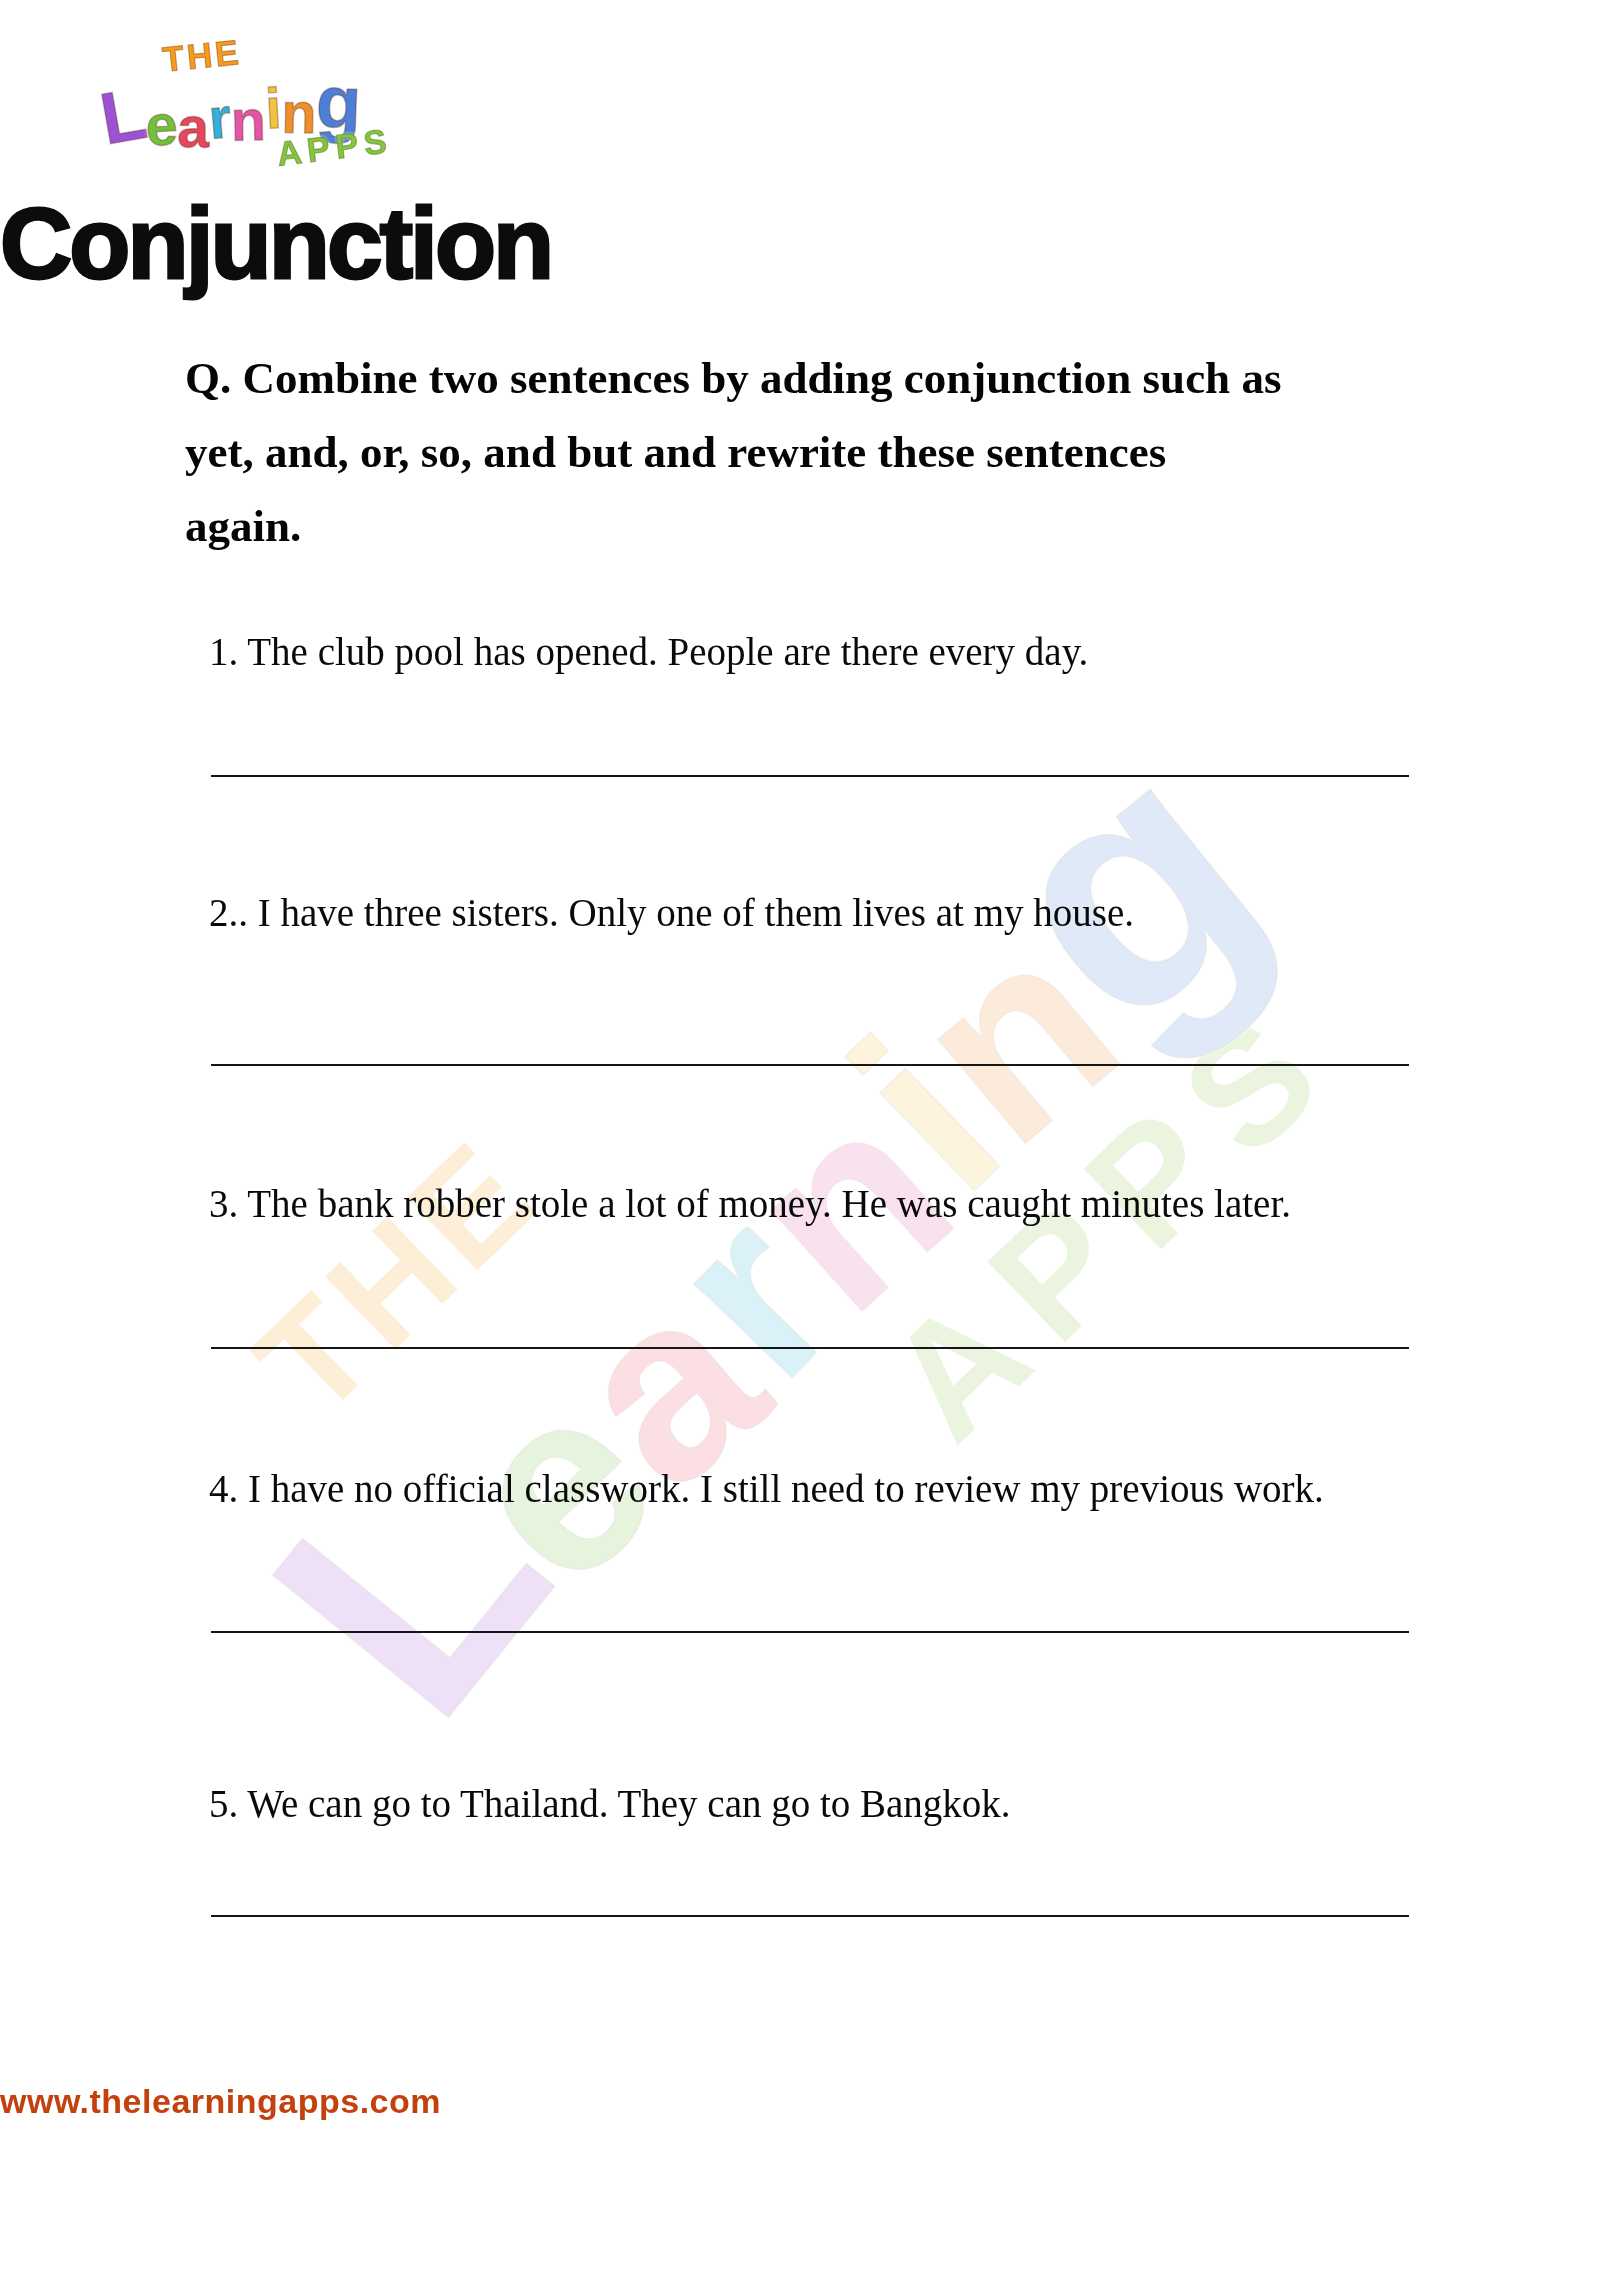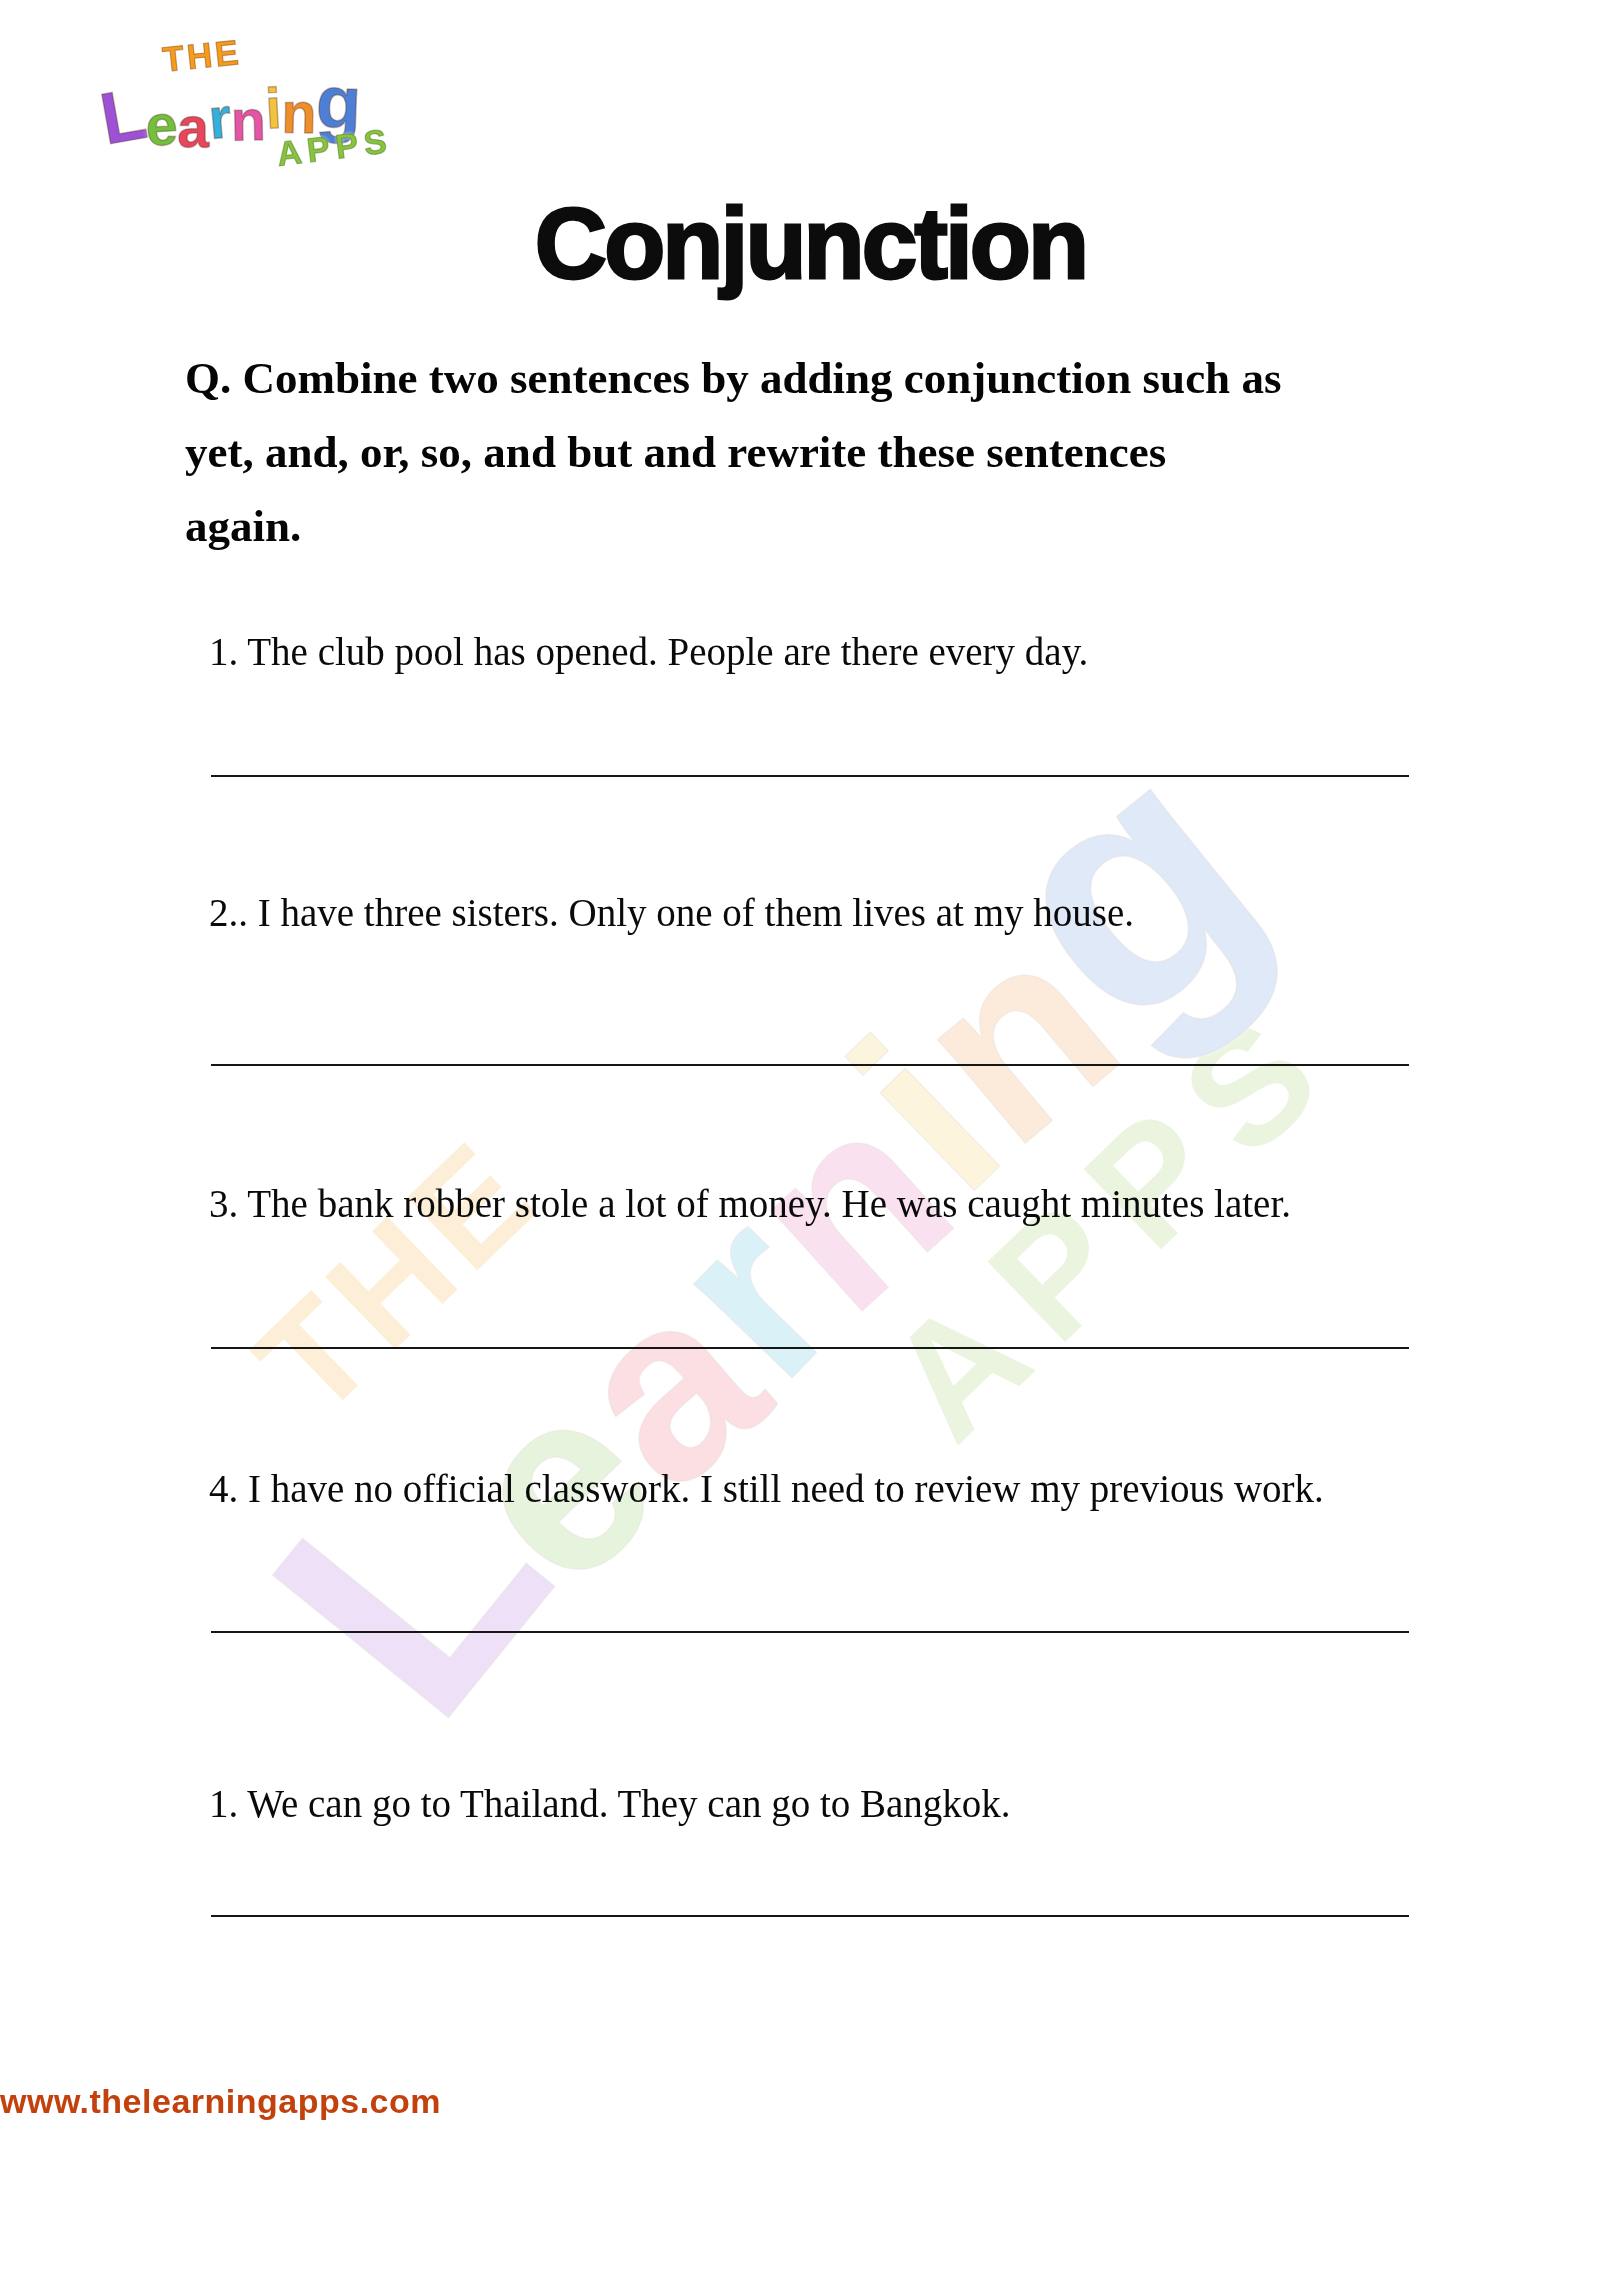--- a/index.html
+++ b/index.html
@@ -59,21 +59,21 @@
     font-size:147px;margin-left:147px;letter-spacing:7.8px;line-height:0.95;
   }
   .watermark .wm-word{font-size:257px;letter-spacing:3.9px;line-height:0.92;}
   .watermark .wm-apps{
     font-family:"Liberation Sans",sans-serif;font-weight:900;
     font-size:162px;margin-left:588px;letter-spacing:25.5px;line-height:0.95;
   }
   
   .title{
     position:absolute;left:0;top:188px;width:100%;
-    text-align:center;
+    text-align:left;
     font-family:"Liberation Sans",sans-serif;
     font-weight:900;font-size:100px;letter-spacing:-2.9px;
     -webkit-text-stroke:2.9px #0c0c0c;
     color:#0c0c0c;z-index:1;line-height:1.1;
   }
   .question{
     position:absolute;left:185px;top:341px;width:1106px;
     font-weight:bold;font-size:45px;line-height:74px;
     color:#050505;z-index:1;
   }
@@ -132,19 +132,19 @@
 
   <div class="sentence s2">2.. I have three sisters. Only one of them lives at my house.</div>
   <div class="answer-line l2"></div>
 
   <div class="sentence s3">3. The bank robber stole a lot of money. He was caught minutes later.</div>
   <div class="answer-line l3"></div>
 
   <div class="sentence s4">4. I have no official classwork. I still need to review my previous work.</div>
   <div class="answer-line l4"></div>
 
-  <div class="sentence s5">1. We can go to Thailand. They can go to Bangkok.</div>
+  <div class="sentence s5">5. We can go to Thailand. They can go to Bangkok.</div>
   <div class="answer-line l5"></div>
 
   <div class="footer">www.thelearningapps.com</div>
 
 </div>
 
 
 </body></html>

